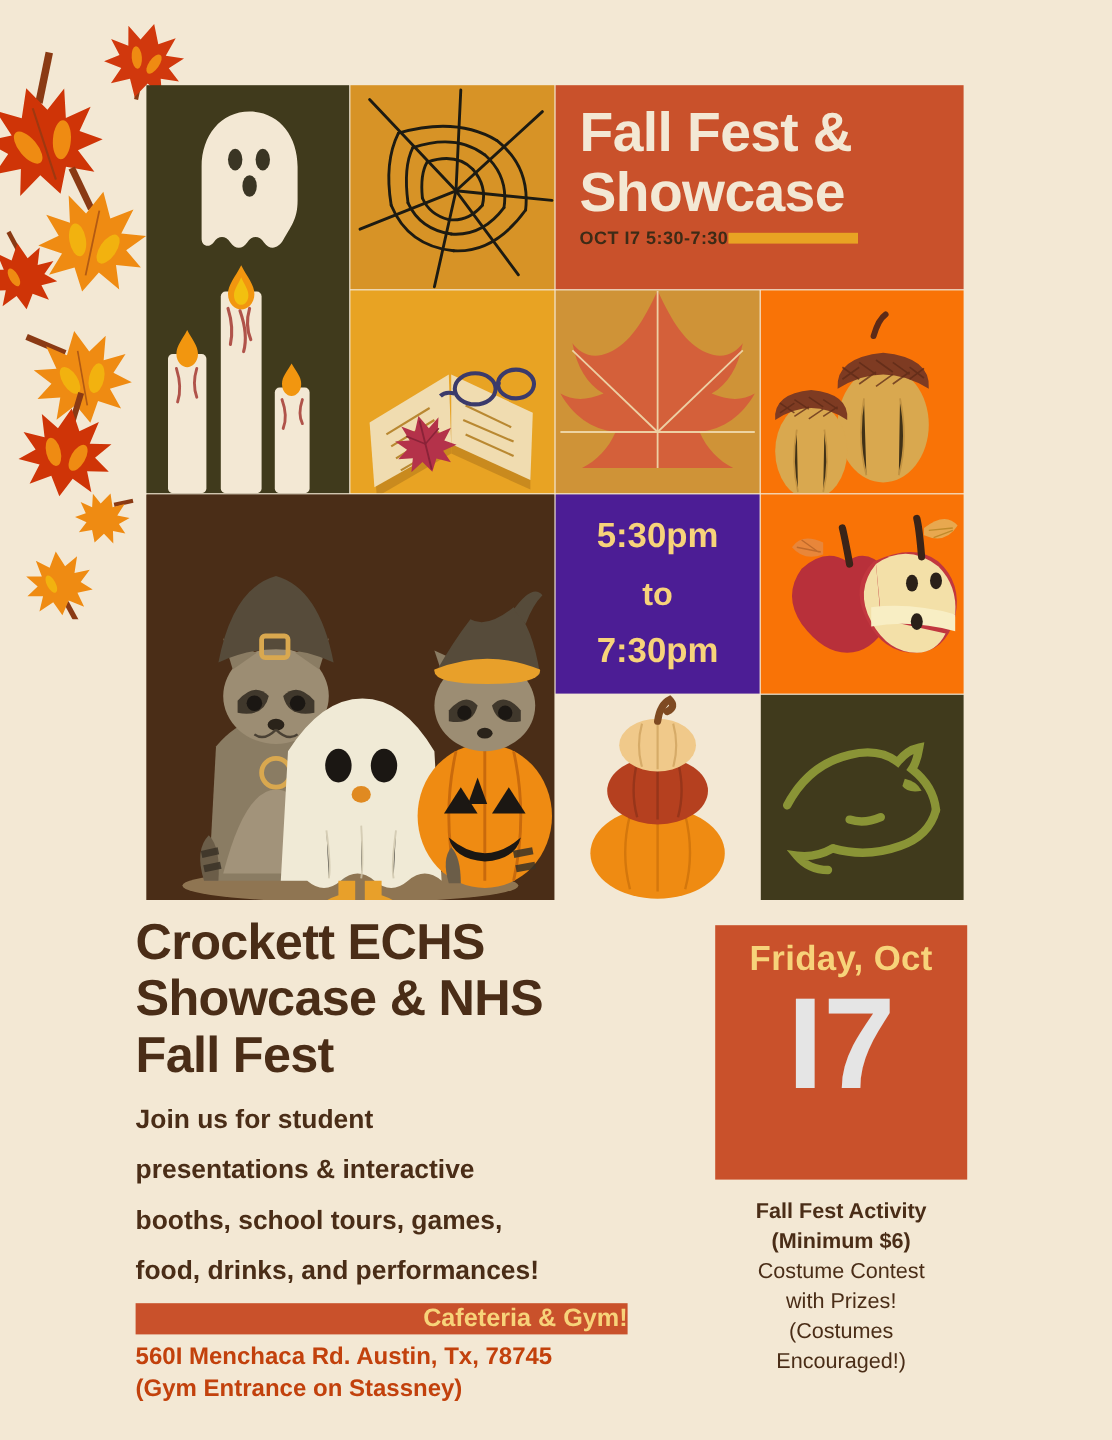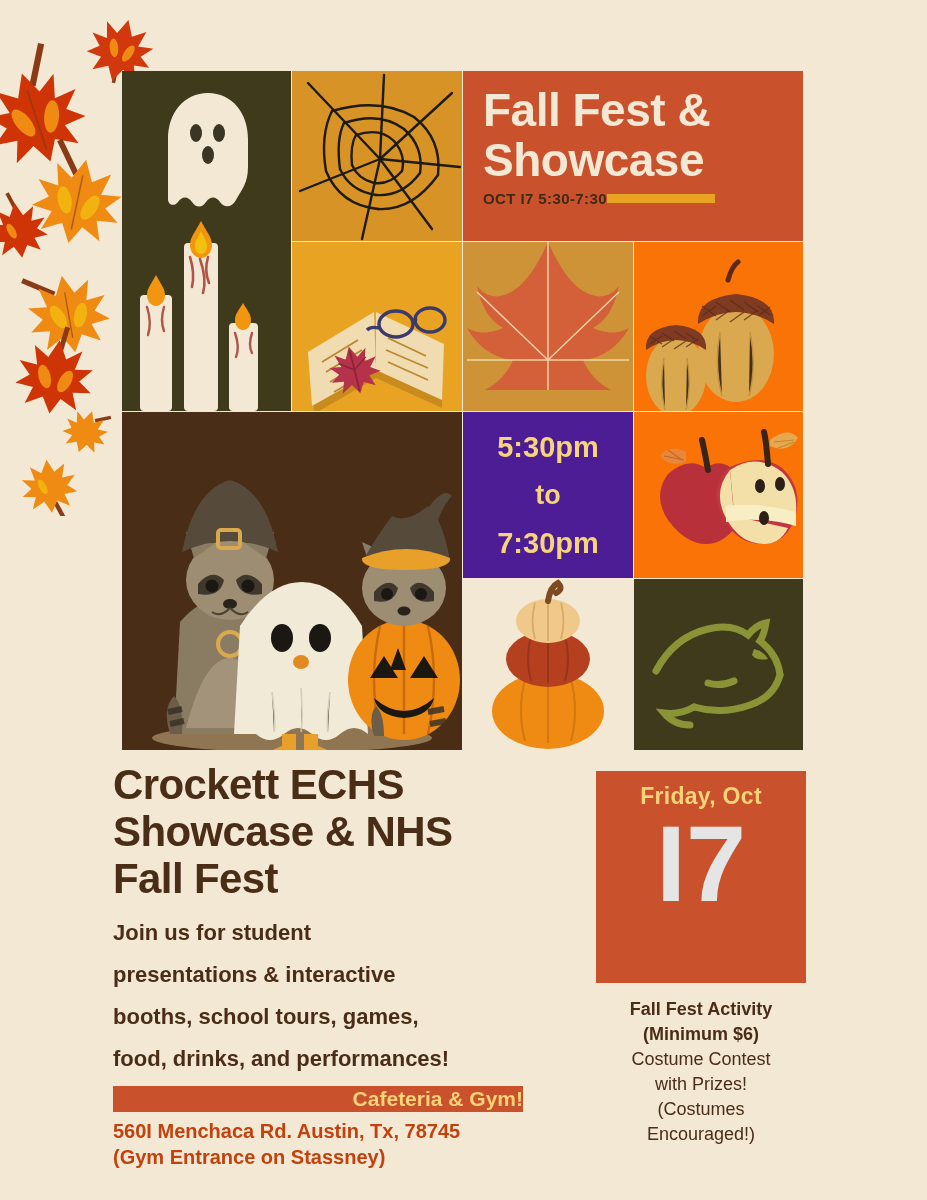--- a/index.html
+++ b/index.html
@@ -67,21 +67,21 @@
   }
   .address{margin-top:6px;}
   .address-line{font-size:20px;line-height:26px;font-weight:bold;color:#c2410c;}
 
   .right-col{position:absolute;left:596px;top:10px;width:210px;text-align:center;}
   .date-card{
     background:#c9512b;width:210px;height:212px;
     display:flex;flex-direction:column;align-items:center;
     padding-top:12px;box-sizing:border-box;
   }
-  .date-dow{font-size:23px;font-weight:bold;color:#f7d37a;letter-spacing:0.3px;}
+  .date-dow{font-size:29px;font-weight:bold;color:#f7d37a;letter-spacing:0.3px;}
   .date-num{font-size:108px;line-height:104px;font-weight:bold;color:#e5e5e5;margin-top:2px;}
   .ticket-info{margin-top:14px;}
   .ticket-line{font-size:18px;line-height:25px;color:#4a2d17;}
   .ticket-line.bold{font-weight:bold;}
 </style>
 </head>
 <body>
 
 <div class="poster">
 

